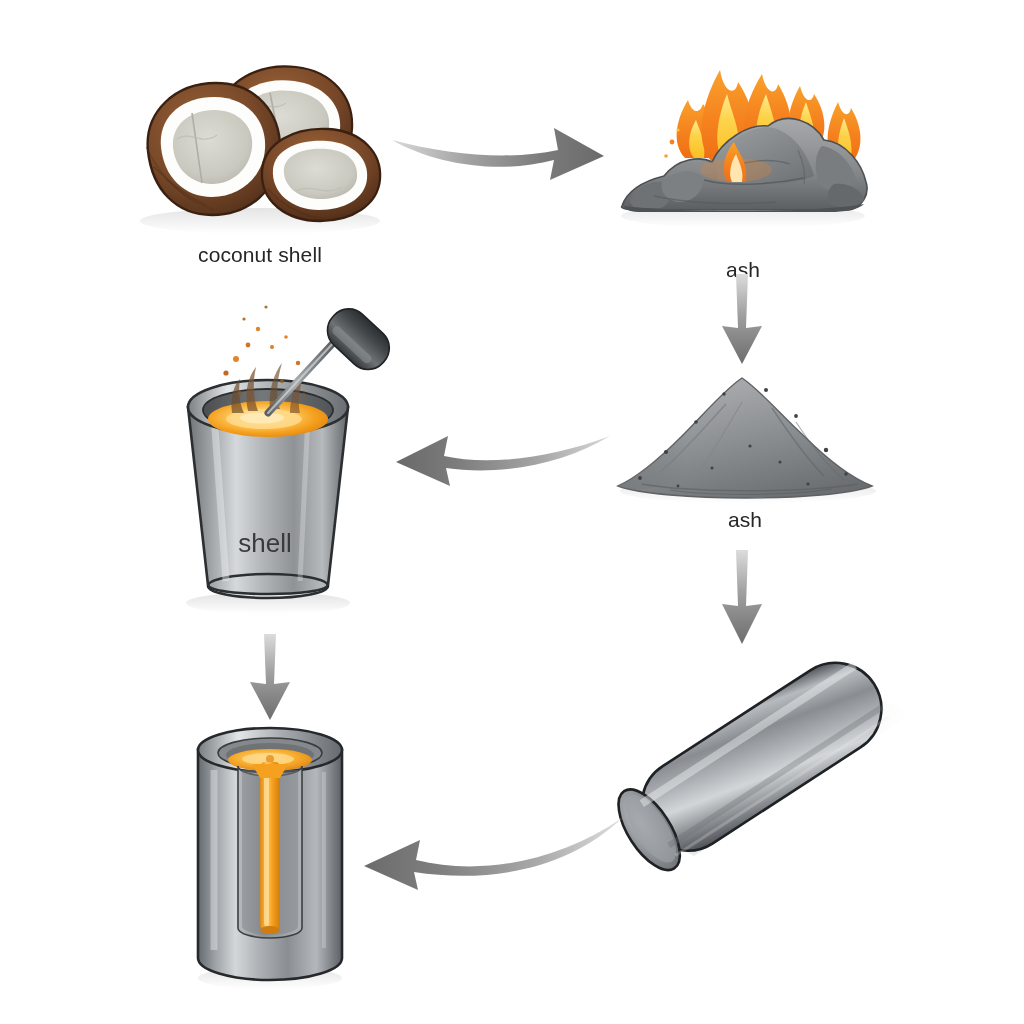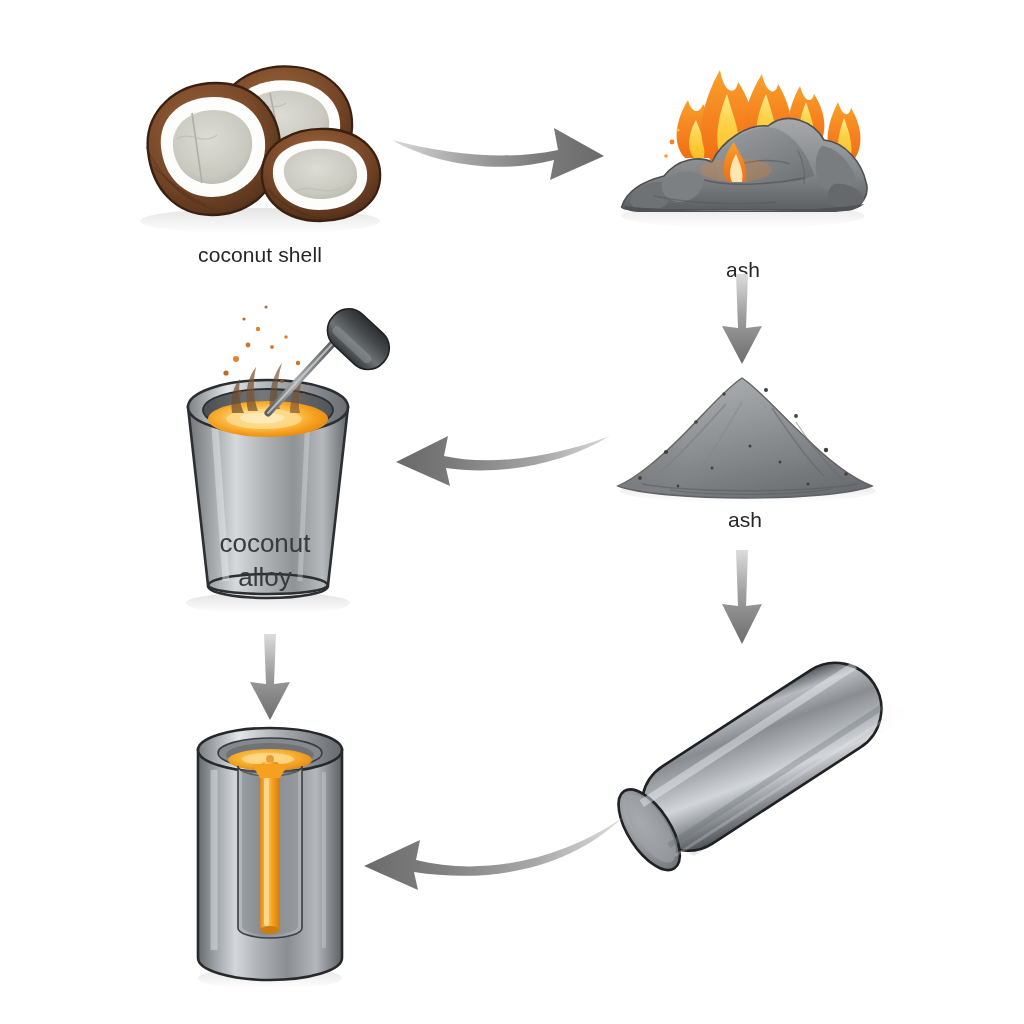--- a/index.html
+++ b/index.html
@@ -305,22 +305,21 @@
           <path d="M128 128 L196 55" stroke="url(#rodG)" stroke-width="7" stroke-linecap="round" fill="none"></path>
           <path d="M128 128 L196 55" stroke="#d5d8da" stroke-width="2" stroke-linecap="round" fill="none" opacity=".7"></path>
           <g transform="rotate(-47 206 44)">
             <rect x="186" y="26" width="42" height="68" rx="20" fill="url(#handleG)" stroke="#1f2224" stroke-width="1.6"></rect>
             <rect x="194" y="34" width="9" height="50" rx="4.5" fill="#8d9194" opacity=".55"></rect>
           </g>
         </g>
       </svg>
     </div>
     <div class="vessel-label two-line" style="left:0; top:242px; width:250px;">
-      <div>coconut</div>
-      <div>alloy</div>
+      <div>shell</div>
     </div>
   </div>
 
   <div class="node" style="left:160px; top:700px; width:220px; height:300px;">
     <div class="art">
       <svg width="220" height="300" viewBox="0 0 220 300">
         <defs>
           <linearGradient id="moldBody" x1="0" y1="0" x2="1" y2="0">
             <stop offset="0%" stop-color="#646a6e"></stop>
             <stop offset="12%" stop-color="#9ea2a6"></stop>

